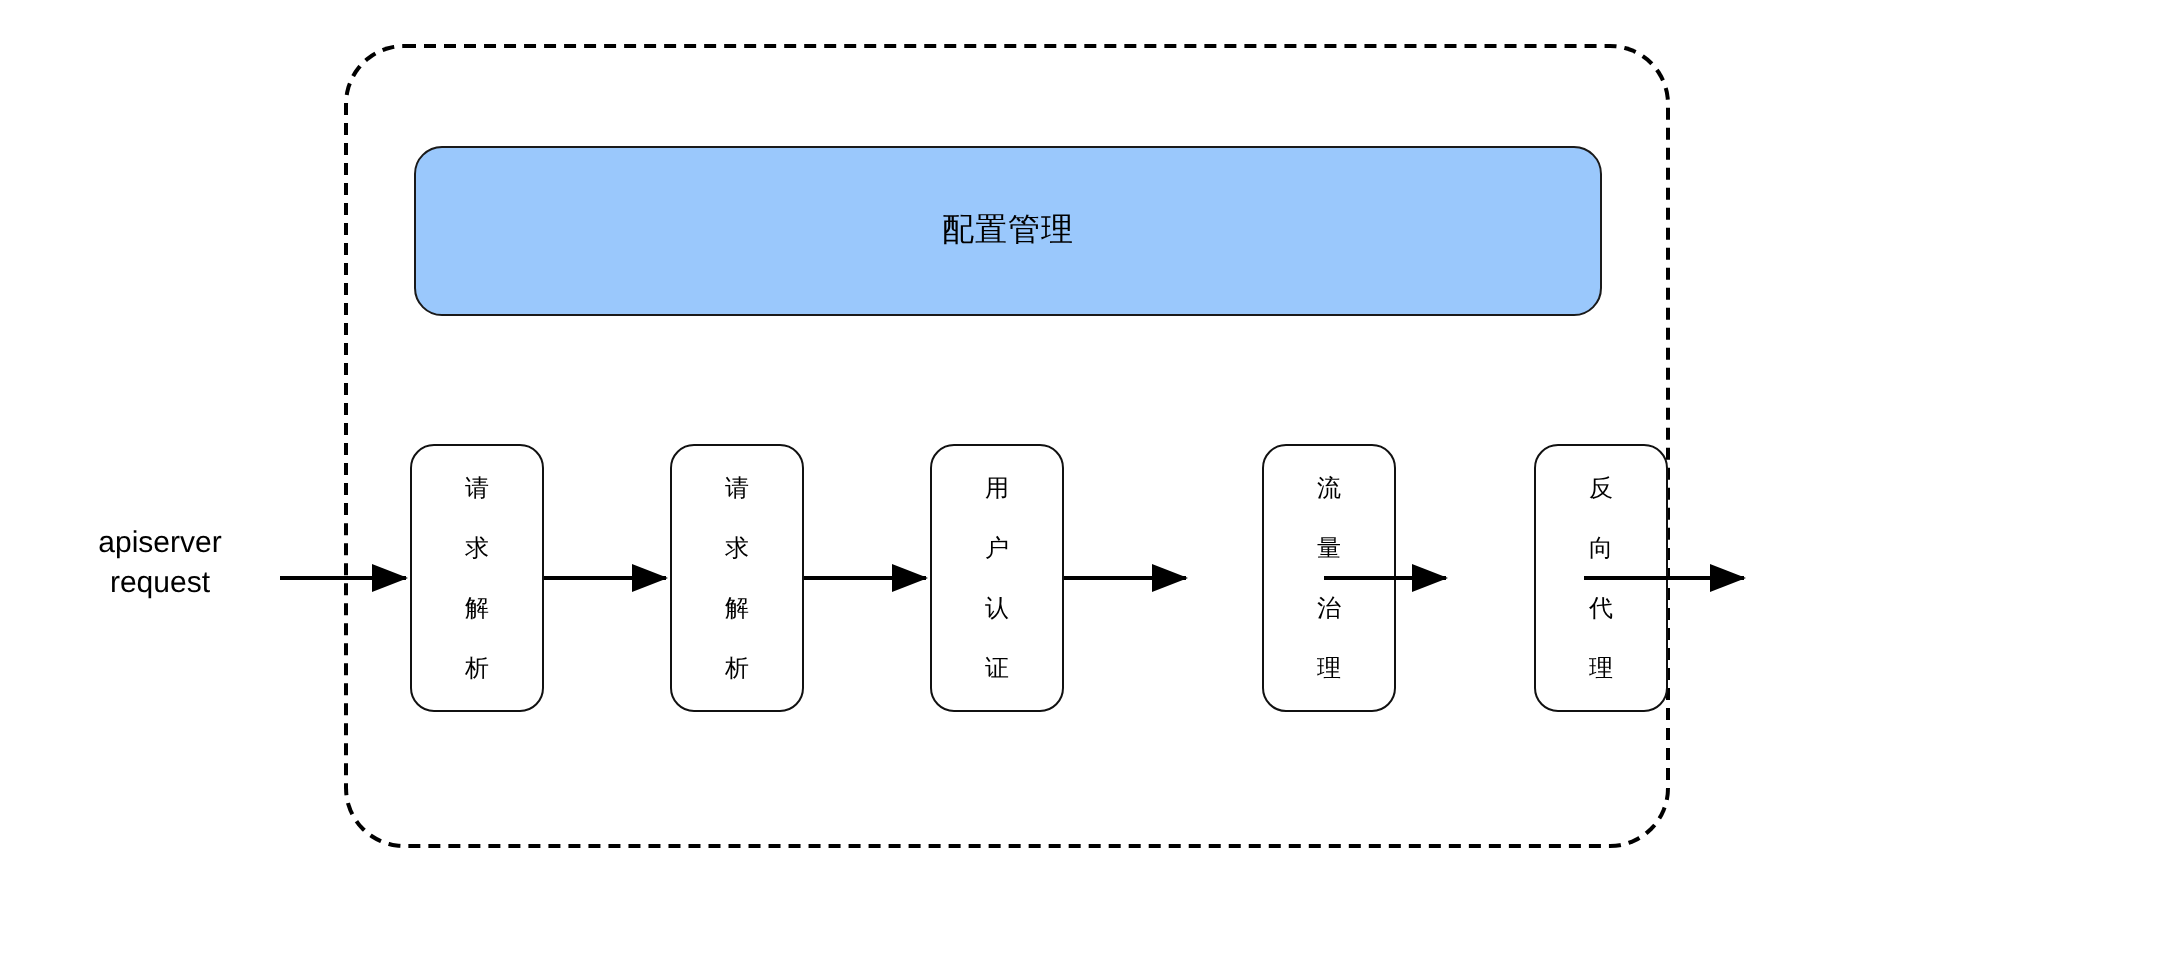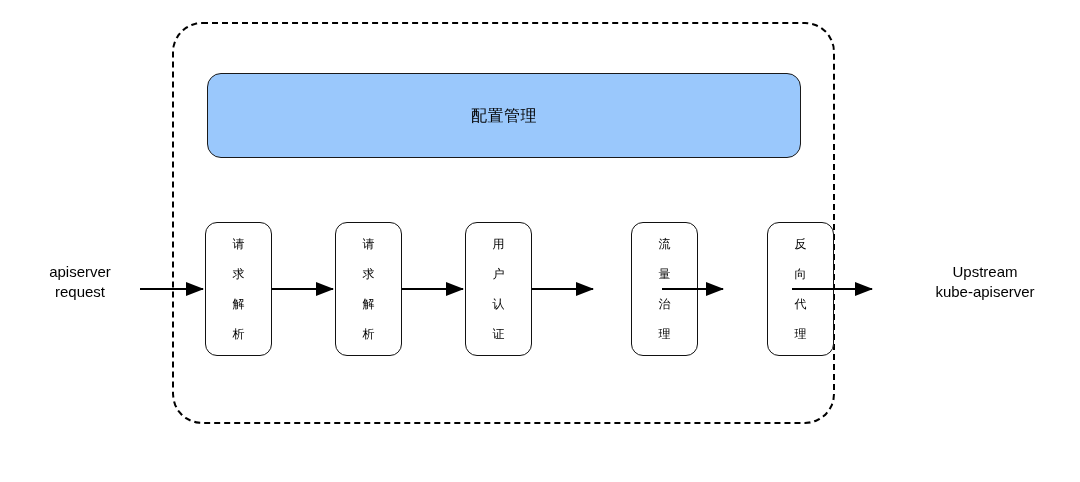--- a/index.html
+++ b/index.html
@@ -135,24 +135,20 @@
   </div>
   <div class="stage stage-4">
     <span class="label">反向代理</span>
   </div>
 
   <div class="side-label side-label-left">
     <span class="line">apiserver</span>
     <span class="line">request</span>
   </div>
 
-  <div class="side-label side-label-right">
-    <span class="line">Upstream</span>
-    <span class="line">kube-apiserver</span>
-  </div>
 
   <svg id="arrows" viewBox="0 0 1080 482" xmlns="http://www.w3.org/2000/svg">
     <defs>
       <marker id="arrowhead" markerWidth="9" markerHeight="7" refX="8.5" refY="3.5" orient="auto" markerUnits="strokeWidth">
         <polygon points="0 0, 9 3.5, 0 7" fill="#000000"></polygon>
       </marker>
     </defs>
     <g stroke="#000000" stroke-width="2" fill="none" marker-end="url(#arrowhead)">
       <line x1="140" y1="289" x2="203" y2="289"></line>
       <line x1="272" y1="289" x2="333" y2="289"></line>

